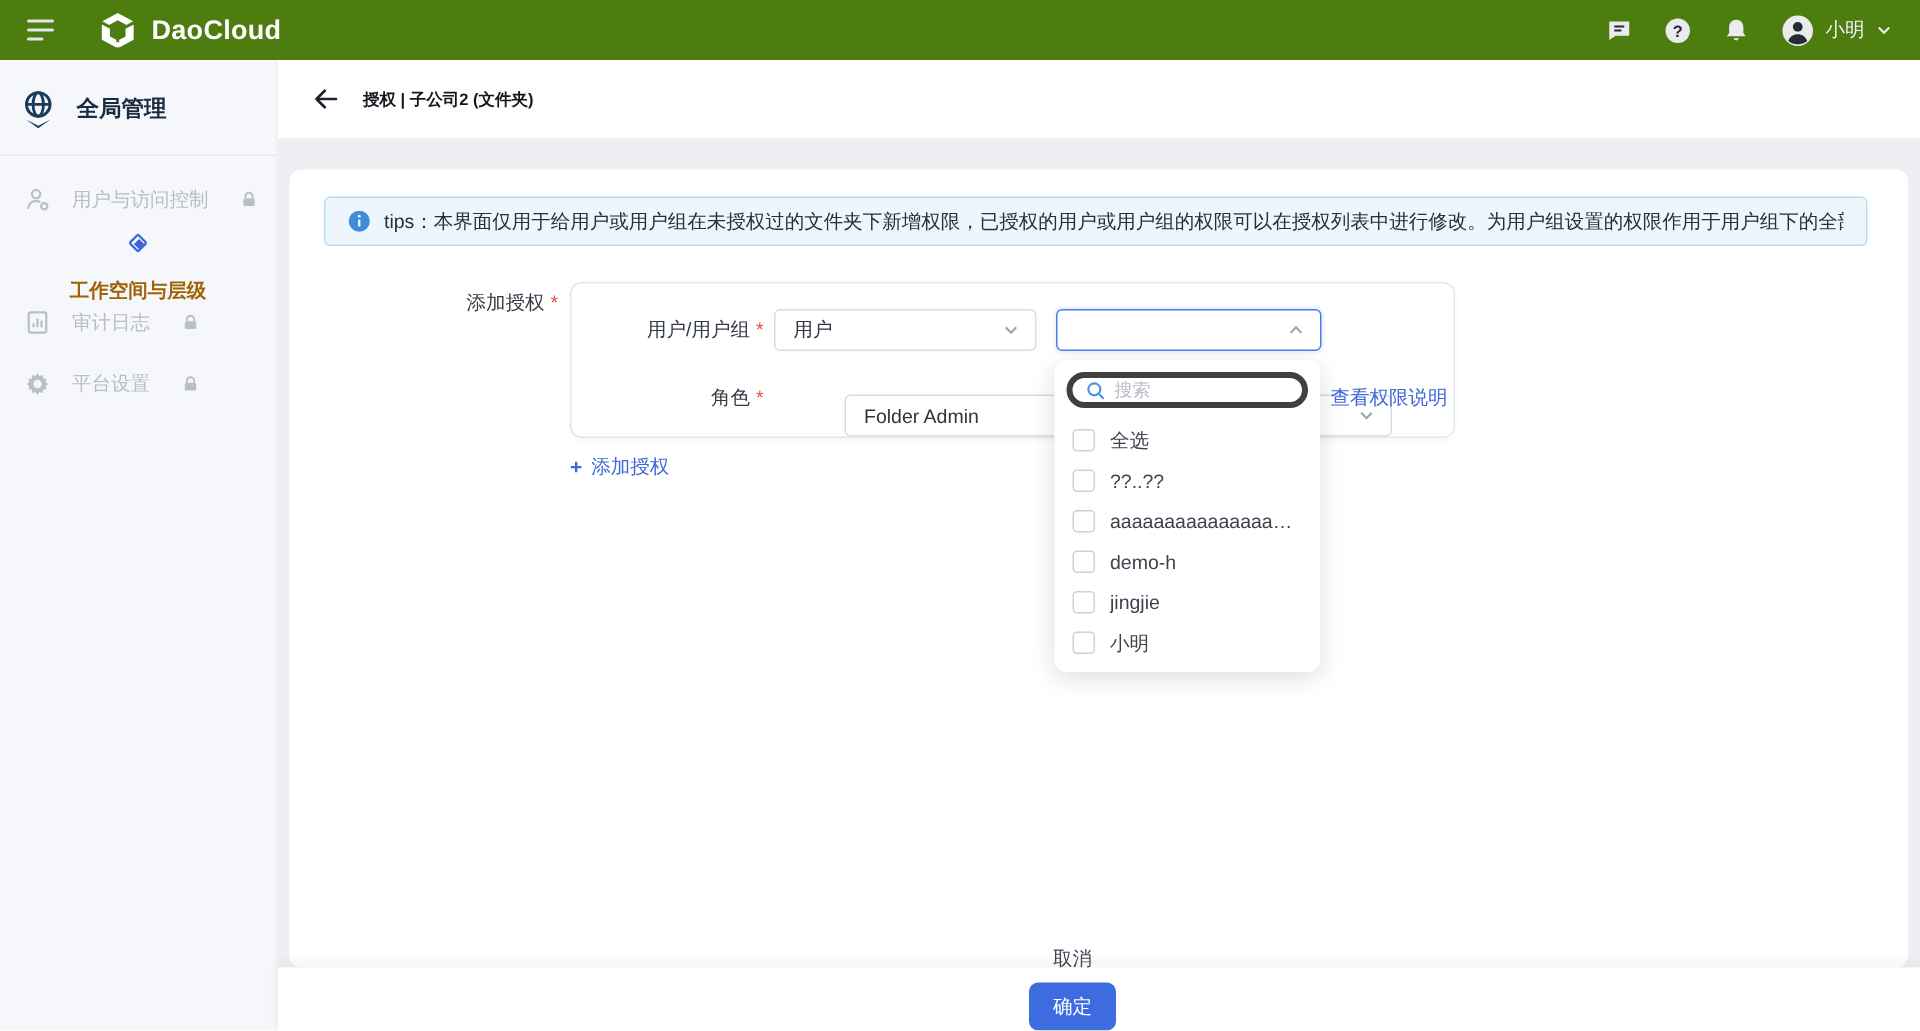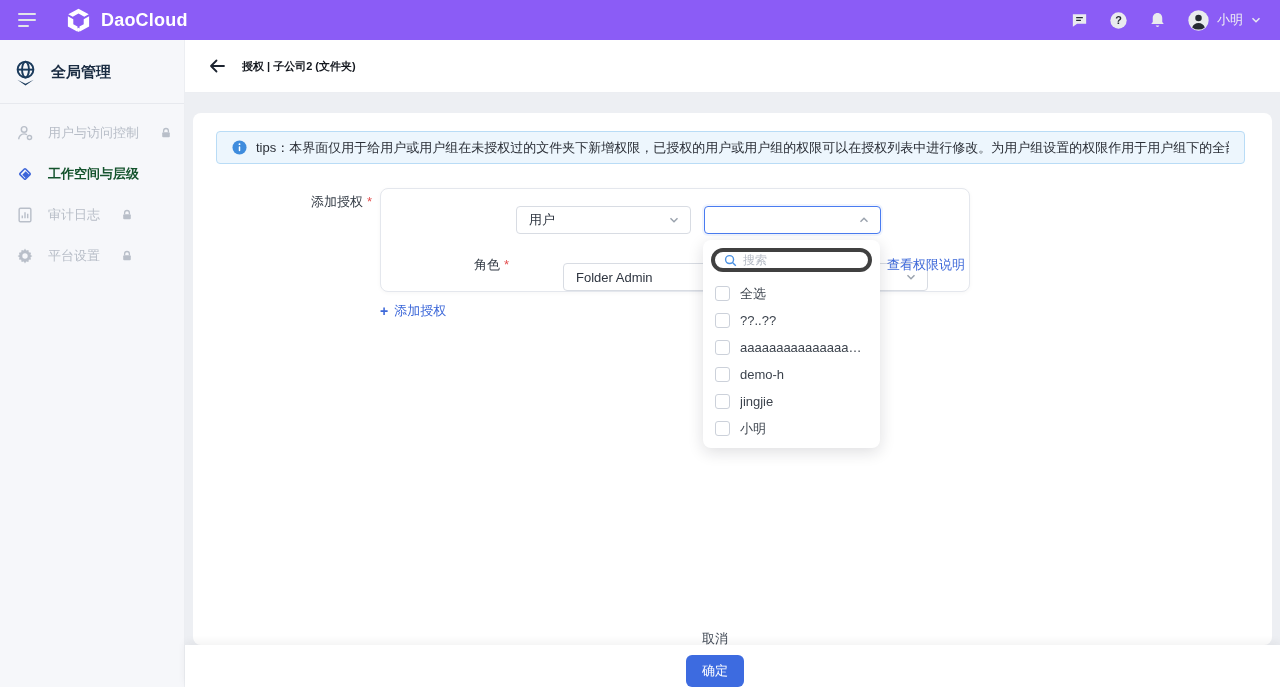--- a/index.html
+++ b/index.html
@@ -2,42 +2,42 @@
 <html><head>
 <meta charset="utf-8">
 <style>
   * { margin:0; padding:0; box-sizing:border-box; }
   html,body { width:1280px; height:687px; overflow:hidden;
     font-family:"Liberation Sans","DejaVu Sans",sans-serif; background:#fff; }
   body { position:relative; }
 
   
   .topbar { position:absolute; left:0; top:0; width:1280px; height:40px;
-    background:#8b5cf6; display:flex; align-items:center; padding:12px 18px; z-index:50; }
+    background:#4d7c0f; display:flex; align-items:center; padding:12px 18px; z-index:50; }
   .hamburger { width:20px; display:flex; flex-direction:column; gap:4px; cursor:pointer; }
   .hamburger span { height:2px; background:#e2e5e9; border-radius:1px; }
   .hamburger span:nth-child(1){width:18px}.hamburger span:nth-child(2){width:18px}
   .hamburger span:nth-child(3){width:11px}
   .brand { display:flex; align-items:center; gap:9px; margin-left:27px; }
   .brand-name { color:#fff; font-size:18px; font-weight:bold; letter-spacing:.2px; }
   .topbar-right { margin-left:auto; display:flex; align-items:center; gap:20px; }
   .tb-icon { display:flex; align-items:center; cursor:pointer; }
   .tb-user { display:flex; align-items:center; gap:7px; cursor:pointer; }
   .tb-username { color:#f0f1f3; font-size:13px; }
 
   
   .sidebar { position:absolute; left:0; top:40px; width:185px; bottom:0;
     background:#f6f7fa; border-right:1px solid #eceef2; z-index:10; }
   .sb-header { display:flex; align-items:center; gap:13px; padding:19px 14px 17px 13px; }
   .sb-title { font-size:15px; font-weight:bold; color:#1a2c42; }
   .sb-divider { height:1px; background:#e7e9ee; margin:0 0 8px 0; }
   .sb-item { display:flex; align-items:center; gap:14px; height:41px; padding:0 16px;
     font-size:13px; color:#b7bdc7; cursor:pointer; }
   .sb-item .sb-label { white-space:nowrap; }
-  .sb-item.active { color:#14532d; font-weight:bold; }
+  .sb-item.active { color:#a16207; font-weight:bold;flex-direction:column; }
   .sb-lock { margin-left:7px; display:flex; align-items:center; }
 
   
   .main { position:absolute; left:185px; top:40px; right:0; bottom:0; }
   .page-header { position:absolute; top:0; left:0; right:0; height:53px; background:#fff;
     border-bottom:1px solid #eceef2; display:flex; align-items:center; padding:0 22px; }
   .back-btn { display:flex; align-items:center; cursor:pointer; margin-right:15px; }
   .page-title { font-size:11px; font-weight:bold; color:#14181f; }
 
   .content { position:absolute; top:53px; left:0; right:0; bottom:42px;
@@ -255,20 +255,23 @@
           </svg>
         </span>
         <span class="tips-text">tips：本界面仅用于给用户或用户组在未授权过的文件夹下新增权限，已授权的用户或用户组的权限可以在授权列表中进行修改。为用户组设置的权限作用于用户组下的全部用户。</span>
       </div>
 
       <div class="form-label">
         <span>添加授权</span><span class="req">*</span>
       </div>
 
       <div class="group-card">
+        <div class="g-label row1">
+          <span>用户/用户组</span><span class="req">*</span>
+        </div>
         <div class="select sel-user-type">
           <span>用户</span>
           <span class="chev">
             <svg width="12" height="12" viewBox="0 0 12 12">
               <path d="M2.5 4.2 6 7.8 9.5 4.2" stroke="#9aa2ad" stroke-width="1.4" fill="none"></path>
             </svg>
           </span>
         </div>
         <div class="select sel-user">
           <span></span>

